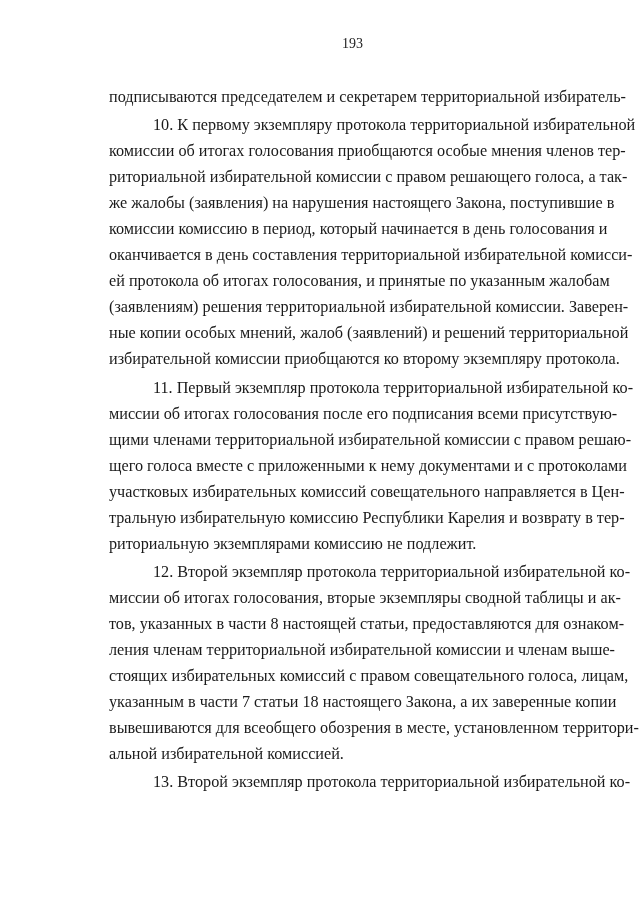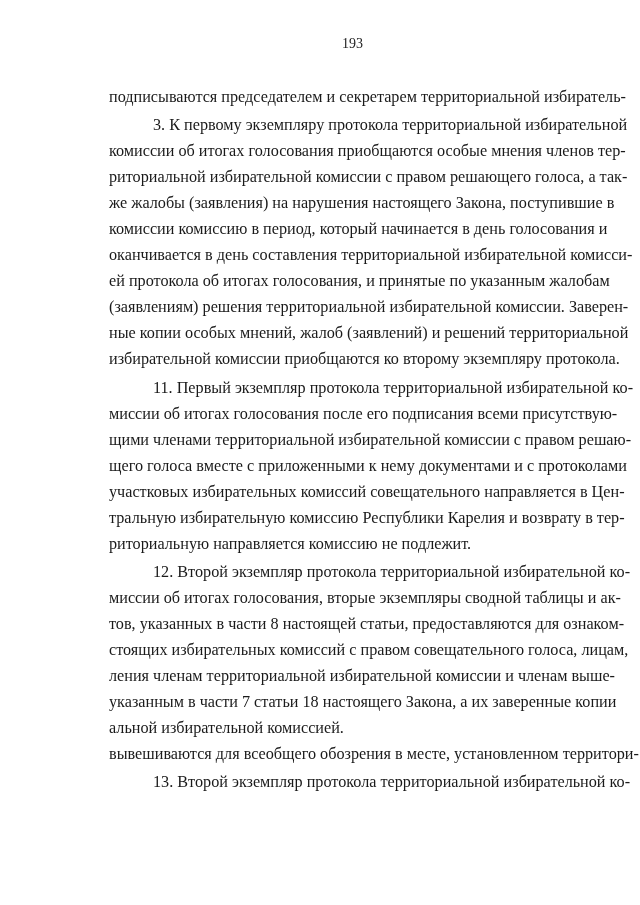--- a/index.html
+++ b/index.html
@@ -52,50 +52,50 @@
 
 <div class="page-number">193</div>
 
 <div class="content">
 
   <div class="para">
     <span class="line">подписываются председателем и секретарем территориальной избиратель-</span>
   </div>
 
   <div class="para">
-    <span class="line indent">3. К первому экземпляру протокола территориальной избирательной</span>
+    <span class="line indent">10. К первому экземпляру протокола территориальной избирательной</span>
     <span class="line">комиссии об итогах голосования приобщаются особые мнения членов тер-</span>
     <span class="line">риториальной избирательной комиссии с правом решающего голоса, а так-</span>
     <span class="line">же жалобы (заявления) на нарушения настоящего Закона, поступившие в</span>
     <span class="line">комиссии комиссию в период, который начинается в день голосования и</span>
     <span class="line">оканчивается в день составления территориальной избирательной комисси-</span>
     <span class="line">ей протокола об итогах голосования, и принятые по указанным жалобам</span>
     <span class="line">(заявлениям) решения территориальной избирательной комиссии. Заверен-</span>
     <span class="line">ные копии особых мнений, жалоб (заявлений) и решений территориальной</span>
     <span class="line last">избирательной комиссии приобщаются ко второму экземпляру протокола.</span>
   </div>
 
   <div class="para">
     <span class="line indent">11. Первый экземпляр протокола территориальной избирательной ко-</span>
     <span class="line">миссии об итогах голосования после его подписания всеми присутствую-</span>
     <span class="line">щими членами территориальной избирательной комиссии с правом решаю-</span>
     <span class="line">щего голоса вместе с приложенными к нему документами и с протоколами</span>
     <span class="line">участковых избирательных комиссий совещательного направляется в Цен-</span>
     <span class="line">тральную избирательную комиссию Республики Карелия и возврату в тер-</span>
-    <span class="line last">риториальную направляется комиссию не подлежит.</span>
+    <span class="line last">риториальную экземплярами комиссию не подлежит.</span>
   </div>
 
   <div class="para">
     <span class="line indent">12. Второй экземпляр протокола территориальной избирательной ко-</span>
     <span class="line">миссии об итогах голосования, вторые экземпляры сводной таблицы и ак-</span>
     <span class="line">тов, указанных в части 8 настоящей статьи, предоставляются для ознаком-</span>
+    <span class="line">ления членам территориальной избирательной комиссии и членам выше-</span>
     <span class="line">стоящих избирательных комиссий с правом совещательного голоса, лицам,</span>
-    <span class="line">ления членам территориальной избирательной комиссии и членам выше-</span>
     <span class="line">указанным в части 7 статьи 18 настоящего Закона, а их заверенные копии</span>
+    <span class="line">вывешиваются для всеобщего обозрения в месте, установленном территори-</span>
     <span class="line last">альной избирательной комиссией.</span>
-    <span class="line">вывешиваются для всеобщего обозрения в месте, установленном территори-</span>
   </div>
 
   <div class="para">
     <span class="line indent">13. Второй экземпляр протокола территориальной избирательной ко-</span>
   </div>
 
 </div>
 
 </body></html>

